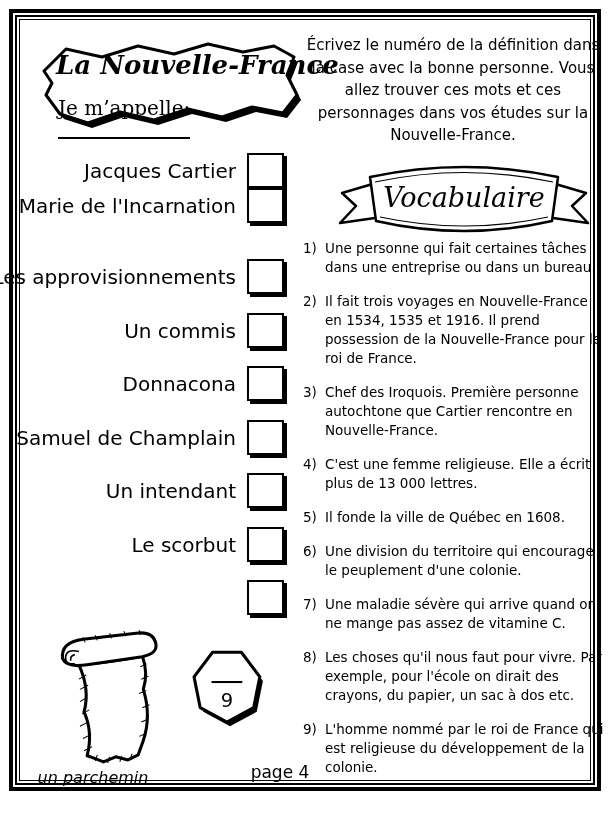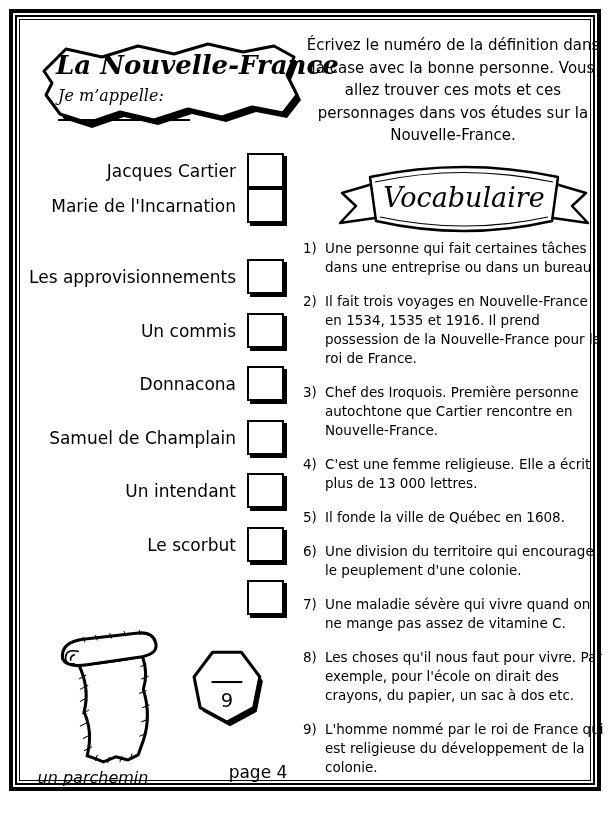--- a/index.html
+++ b/index.html
@@ -10,53 +10,53 @@
   .frame-mid{position:absolute;inset:2px;border:2px solid #000;}
   .frame-inner{position:absolute;inset:2px;border:1px solid #000;}
   .content{position:absolute;inset:0;}
 
   
   .banner-wrap{position:absolute;left:12px;top:12px;width:274px;height:106px;}
   .banner-wrap svg{position:absolute;inset:0;}
   .banner-text{position:absolute;left:24px;top:18px;width:232px;text-align:center;}
   .banner-title{font-family:"DejaVu Serif",serif;font-style:italic;font-weight:700;
         font-size:26px;white-space:nowrap;letter-spacing:0px;}
-  .name-row{margin-top:6px;text-align:left;padding-left:2px;
-        font-family:"DejaVu Serif",serif;font-style:italic;font-size:16px;}
+  .name-row{margin-top:16px;text-align:left;padding-left:2px;
+        font-family:"DejaVu Serif",serif;font-size:20px;}
   .name-line{display:inline-block;width:132px;border-bottom:2px solid #000;height:14px;
         vertical-align:baseline;}
 
   
   .instructions{position:absolute;left:284px;top:14px;width:298px;
         font-size:15px;line-height:1.5;text-align:center;}
 
   
   .ribbon-wrap{position:absolute;left:316px;top:131px;width:256px;height:92px;}
 
   
   .word-row{position:absolute;left:2px;width:262px;height:41px;
         display:flex;align-items:center;justify-content:flex-end;gap:11px;}
-  .word-label{font-size:17px;white-space:nowrap;}
+  .word-label{font-size:20px;white-space:nowrap;}
   .word-box{width:33px;height:31px;border:2px solid #000;background:#fff;
         box-shadow:3px 3px 0 #000;flex:0 0 auto;}
 
   
   .defs{position:absolute;left:283px;top:219px;width:301px;
         display:flex;flex-direction:column;gap:15px;}
   .def{display:flex;font-size:13.5px;line-height:19px;}
   .def-num{flex:0 0 22px;}
   .def-text{flex:1;}
 
   
   .parchment{position:absolute;left:16px;top:606px;width:138px;height:142px;}
   .parchment-caption{position:absolute;left:4px;top:748px;width:138px;text-align:center;
         font-size:16px;font-weight:400;font-style:italic;}
   .score-wrap{position:absolute;left:172px;top:624px;width:74px;height:86px;}
   .score-num{font-size:19px;font-family:"DejaVu Sans",sans-serif;}
-  .page-number{position:absolute;left:188px;top:742px;width:100px;text-align:center;
+  .page-number{position:absolute;left:210px;top:742px;width:100px;text-align:center;
         font-size:17px;}
   svg{display:block;}
 </style>
 </head>
 <body>
 
 <div class="page">
   <div class="frame-outer">
     <div class="frame-mid">
       <div class="frame-inner">
@@ -150,21 +150,21 @@
             <div class="def">
               <span class="def-num">5)</span>
               <span class="def-text">Il fonde la ville de Québec en 1608.</span>
             </div>
             <div class="def">
               <span class="def-num">6)</span>
               <span class="def-text">Une division du territoire qui encourage le peuplement d'une colonie.</span>
             </div>
             <div class="def">
               <span class="def-num">7)</span>
-              <span class="def-text">Une maladie sévère qui vivre quand on ne mange pas assez de vitamine C.</span>
+              <span class="def-text">Une maladie sévère qui arrive quand on ne mange pas assez de vitamine C.</span>
             </div>
             <div class="def">
               <span class="def-num">8)</span>
               <span class="def-text">Les choses qu'il nous faut pour vivre. Par exemple, pour l'école on dirait des crayons, du papier, un sac à dos etc.</span>
             </div>
             <div class="def">
               <span class="def-num">9)</span>
               <span class="def-text">L'homme nommé par le roi de France qui est religieuse du développement de la colonie.</span>
             </div>
           </div>

